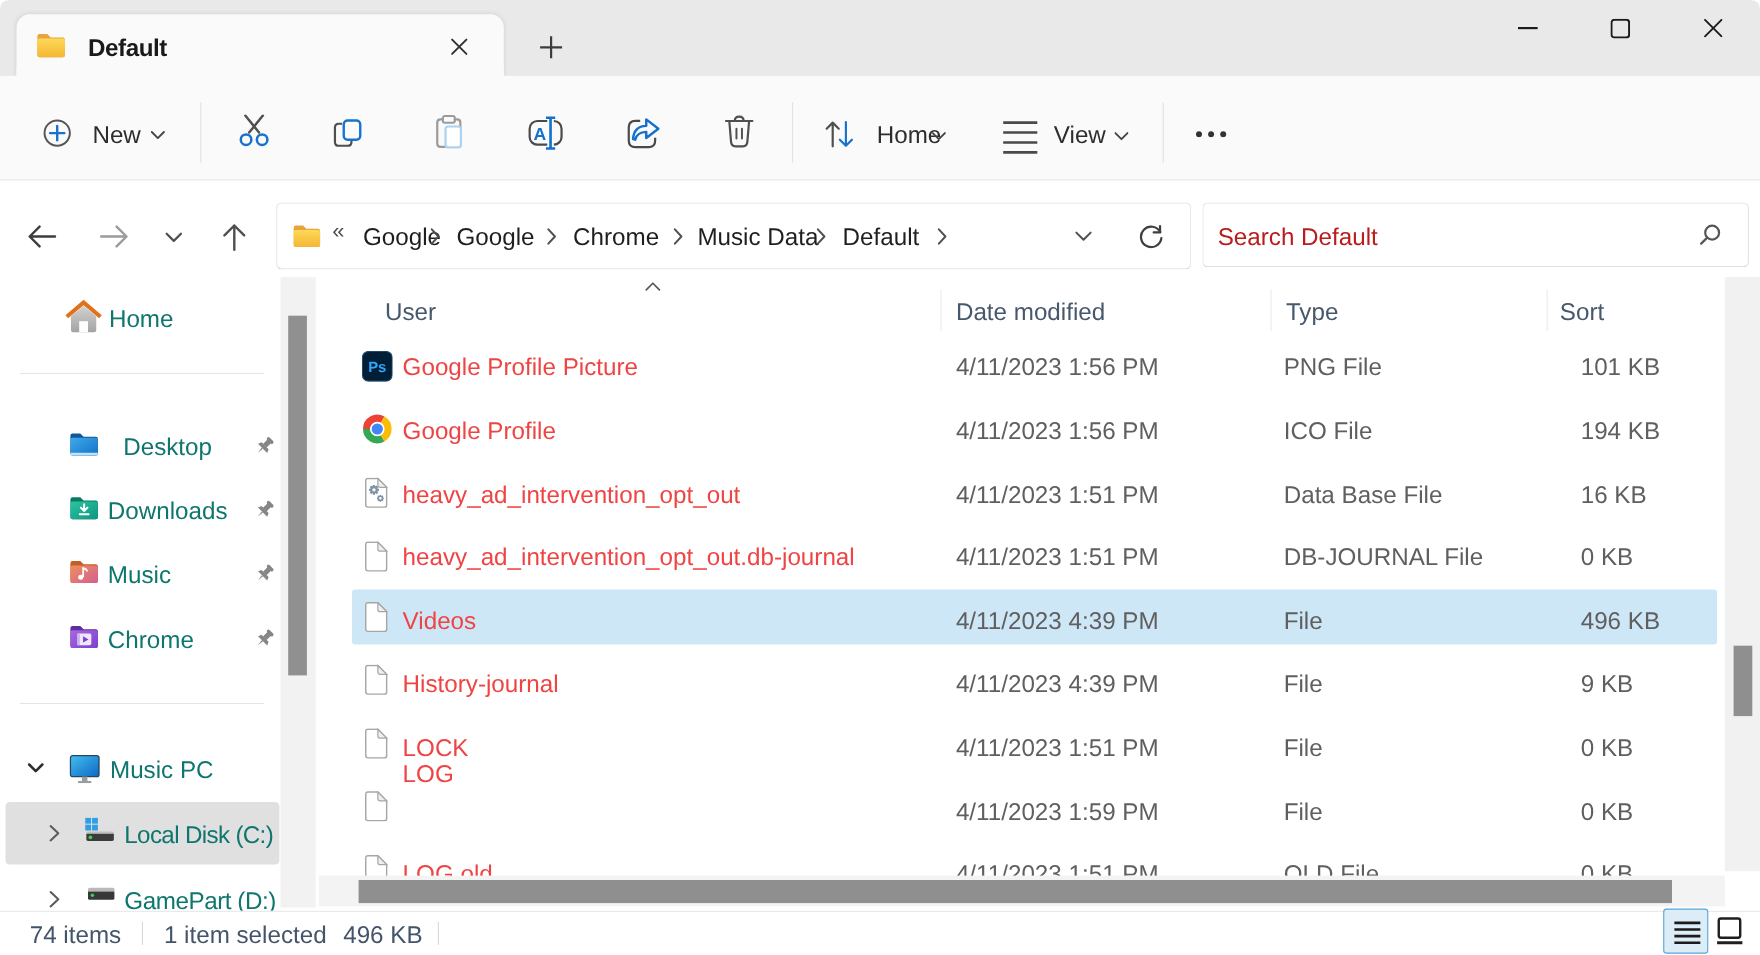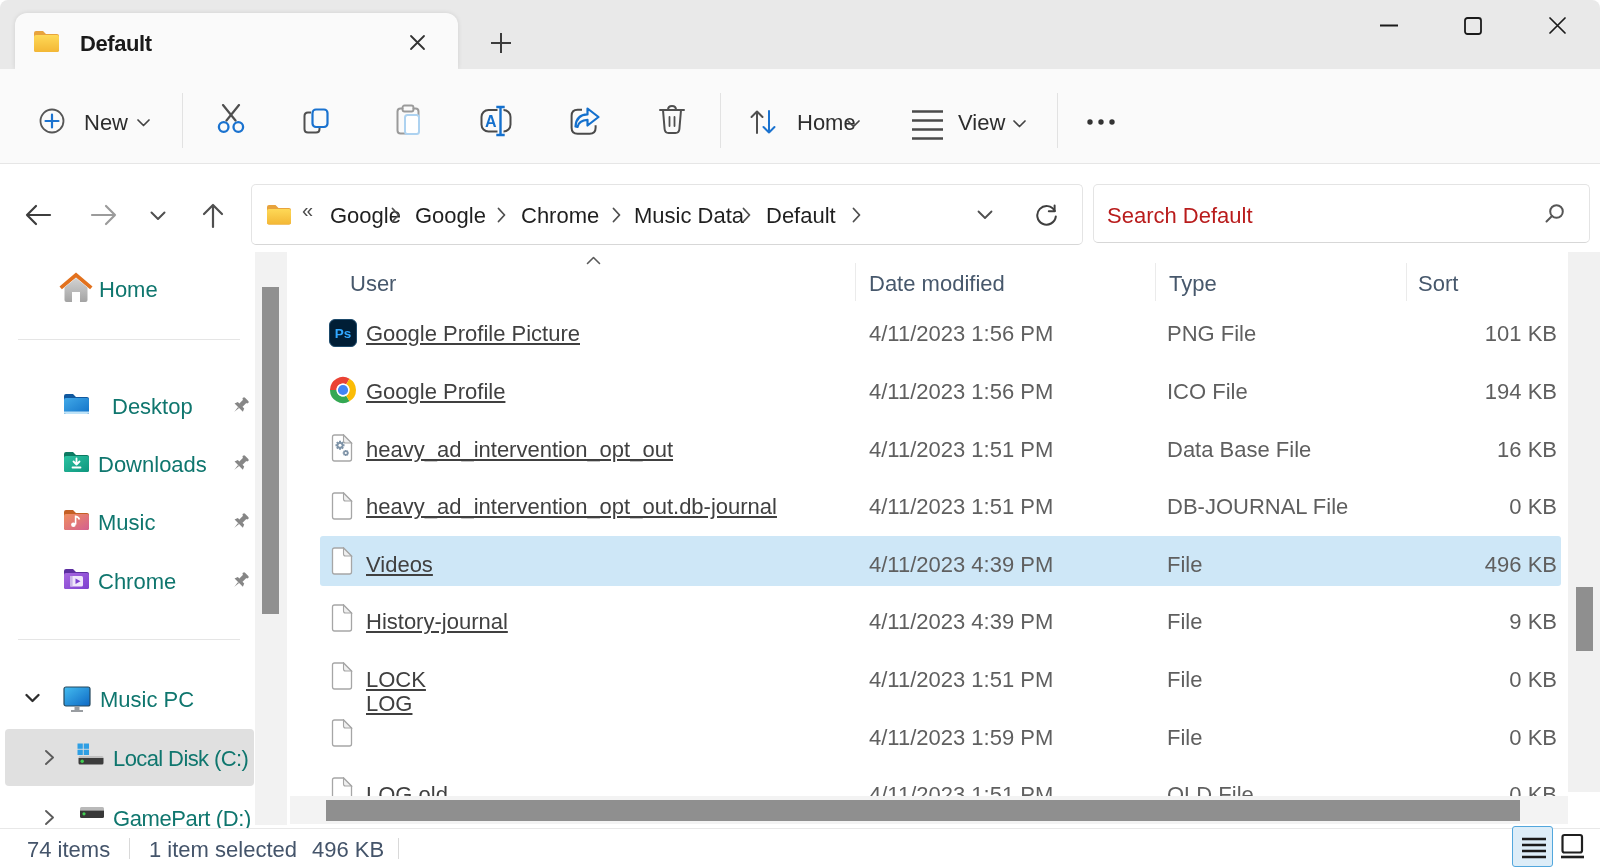--- a/index.html
+++ b/index.html
@@ -25,23 +25,23 @@
   #searchbox { left:1093px; top:184px; width:497px; height:59px; background:#fff; border:1px solid #e4e4e4; border-bottom-color:#d7d7d7; border-radius:5px; }
   .crumb { position:absolute; top:17px; color:#1f1f1f; }
 
   
   .sbtext { position:absolute; color:#0f766e; }
   .sbsep { position:absolute; left:18px; width:222px; height:1px; background:#e5e5e5; }
 
   
   .hdr { position:absolute; color:#47586c; }
   .hsep { position:absolute; width:1px; top:263px; height:38px; background:#ebebeb; }
-  .fname { position:absolute; color:#404040; white-space:nowrap;text-decoration:underline; }
+  .fname { position:absolute; color:#ef4444; white-space:nowrap; }
   .fmeta { position:absolute; color:#5f5f5f; white-space:nowrap; }
-  .fsize { position:absolute; color:#5f5f5f; text-align:right; width:120px; }
+  .fsize { position:absolute; color:#5f5f5f; text-align:left; width:120px; }
 
   
   #statusbar { left:0; top:828px; width:1600px; height:40px; background:#fff; border-top:1px solid #e8e8e8; }
   .sttext { position:absolute; color:#44546a; }
 </style>
 </head>
 <body>
   <div class="abs" id="strip"></div>
   <div class="abs" id="tab"></div>
   <div class="abs" id="tabmask"></div>

